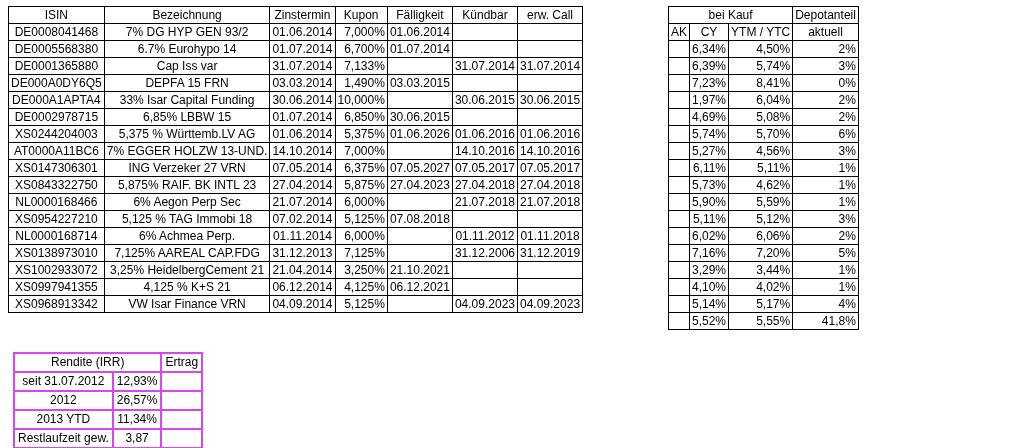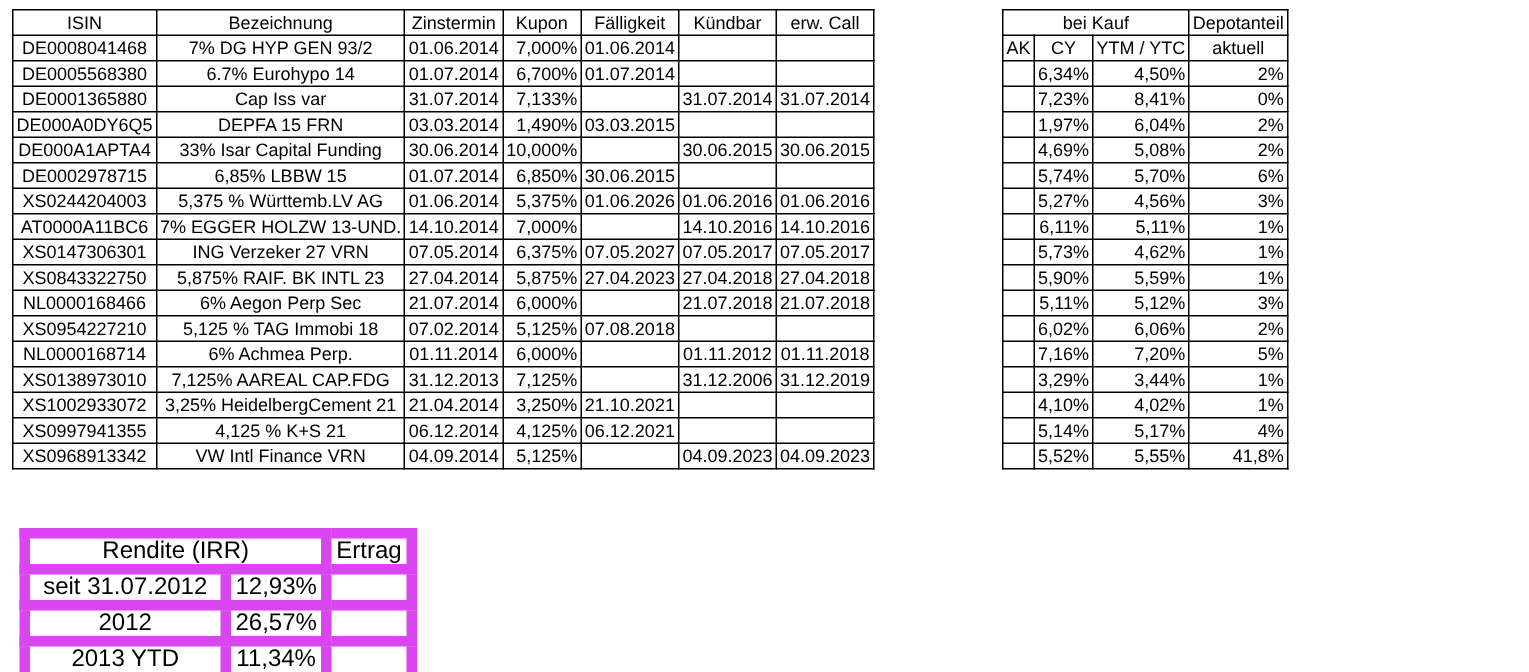--- a/index.html
+++ b/index.html
@@ -58,22 +58,22 @@
     top: 6px;
   }
 
   
   #rendite {
     position: absolute;
     left: 13px;
     top: 352px;
   }
   #rendite td, #rendite th {
-    border: 7px solid #d946ef;
-    font-size: 16px;
+    border: 2px solid #d946ef;
+    font-size: 12px;
     height: 17px;
     line-height: 15px;
     padding: 0 3px;
     white-space: nowrap;
   }
 </style>
 </head>
 <body>
 
 <div class="sheet">
@@ -239,21 +239,21 @@
           <td class="c">XS0997941355</td>
           <td class="l">4,125 % K+S 21</td>
           <td class="c">06.12.2014</td>
           <td class="r">4,125%</td>
           <td class="c">06.12.2021</td>
           <td class="c"></td>
           <td class="c"></td>
         </tr>
         <tr>
           <td class="c">XS0968913342</td>
-          <td class="l">VW Intl Finance VRN</td>
+          <td class="l">VW Isar Finance VRN</td>
           <td class="c">04.09.2014</td>
           <td class="r">5,125%</td>
           <td class="c"></td>
           <td class="c">04.09.2023</td>
           <td class="c">04.09.2023</td>
         </tr>
       </tbody>
   </table>
 
   <table id="kauf" class="grid">
@@ -277,20 +277,26 @@
     </thead>
     <tbody id="kauf-body">
         <tr>
           <td class="r"></td>
           <td class="r">6,34%</td>
           <td class="r">4,50%</td>
           <td class="r">2%</td>
         </tr>
         <tr>
           <td class="r"></td>
+          <td class="r">6,39%</td>
+          <td class="r">5,74%</td>
+          <td class="r">3%</td>
+        </tr>
+        <tr>
+          <td class="r"></td>
           <td class="r">7,23%</td>
           <td class="r">8,41%</td>
           <td class="r">0%</td>
         </tr>
         <tr>
           <td class="r"></td>
           <td class="r">1,97%</td>
           <td class="r">6,04%</td>
           <td class="r">2%</td>
         </tr>

